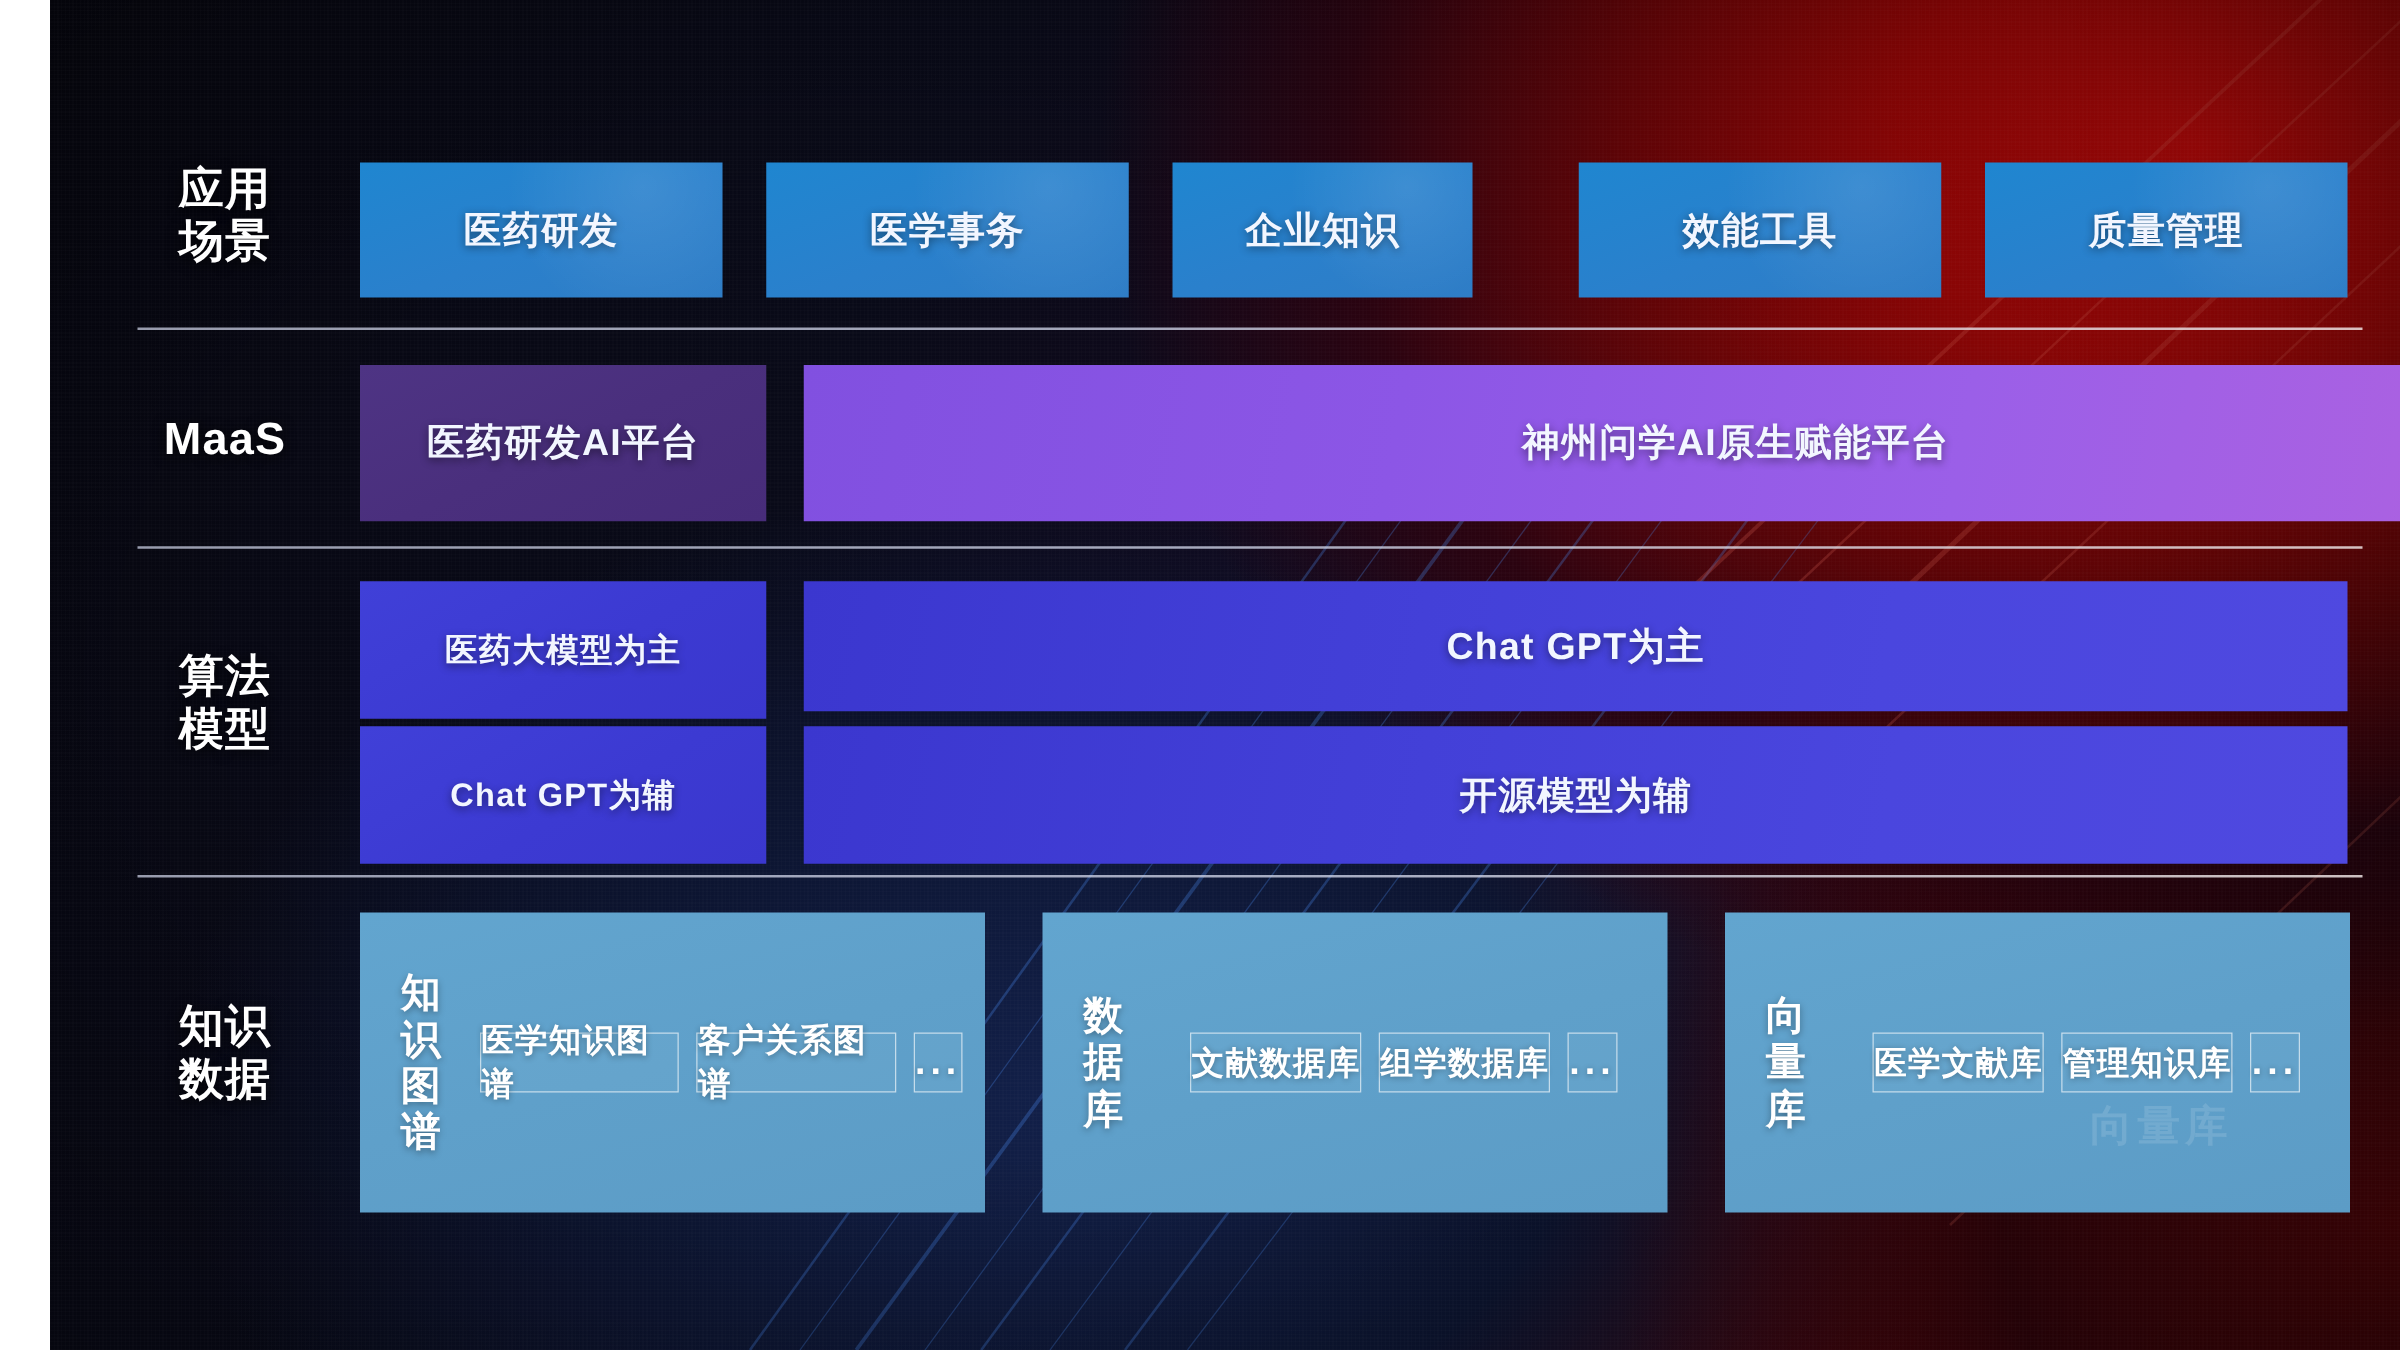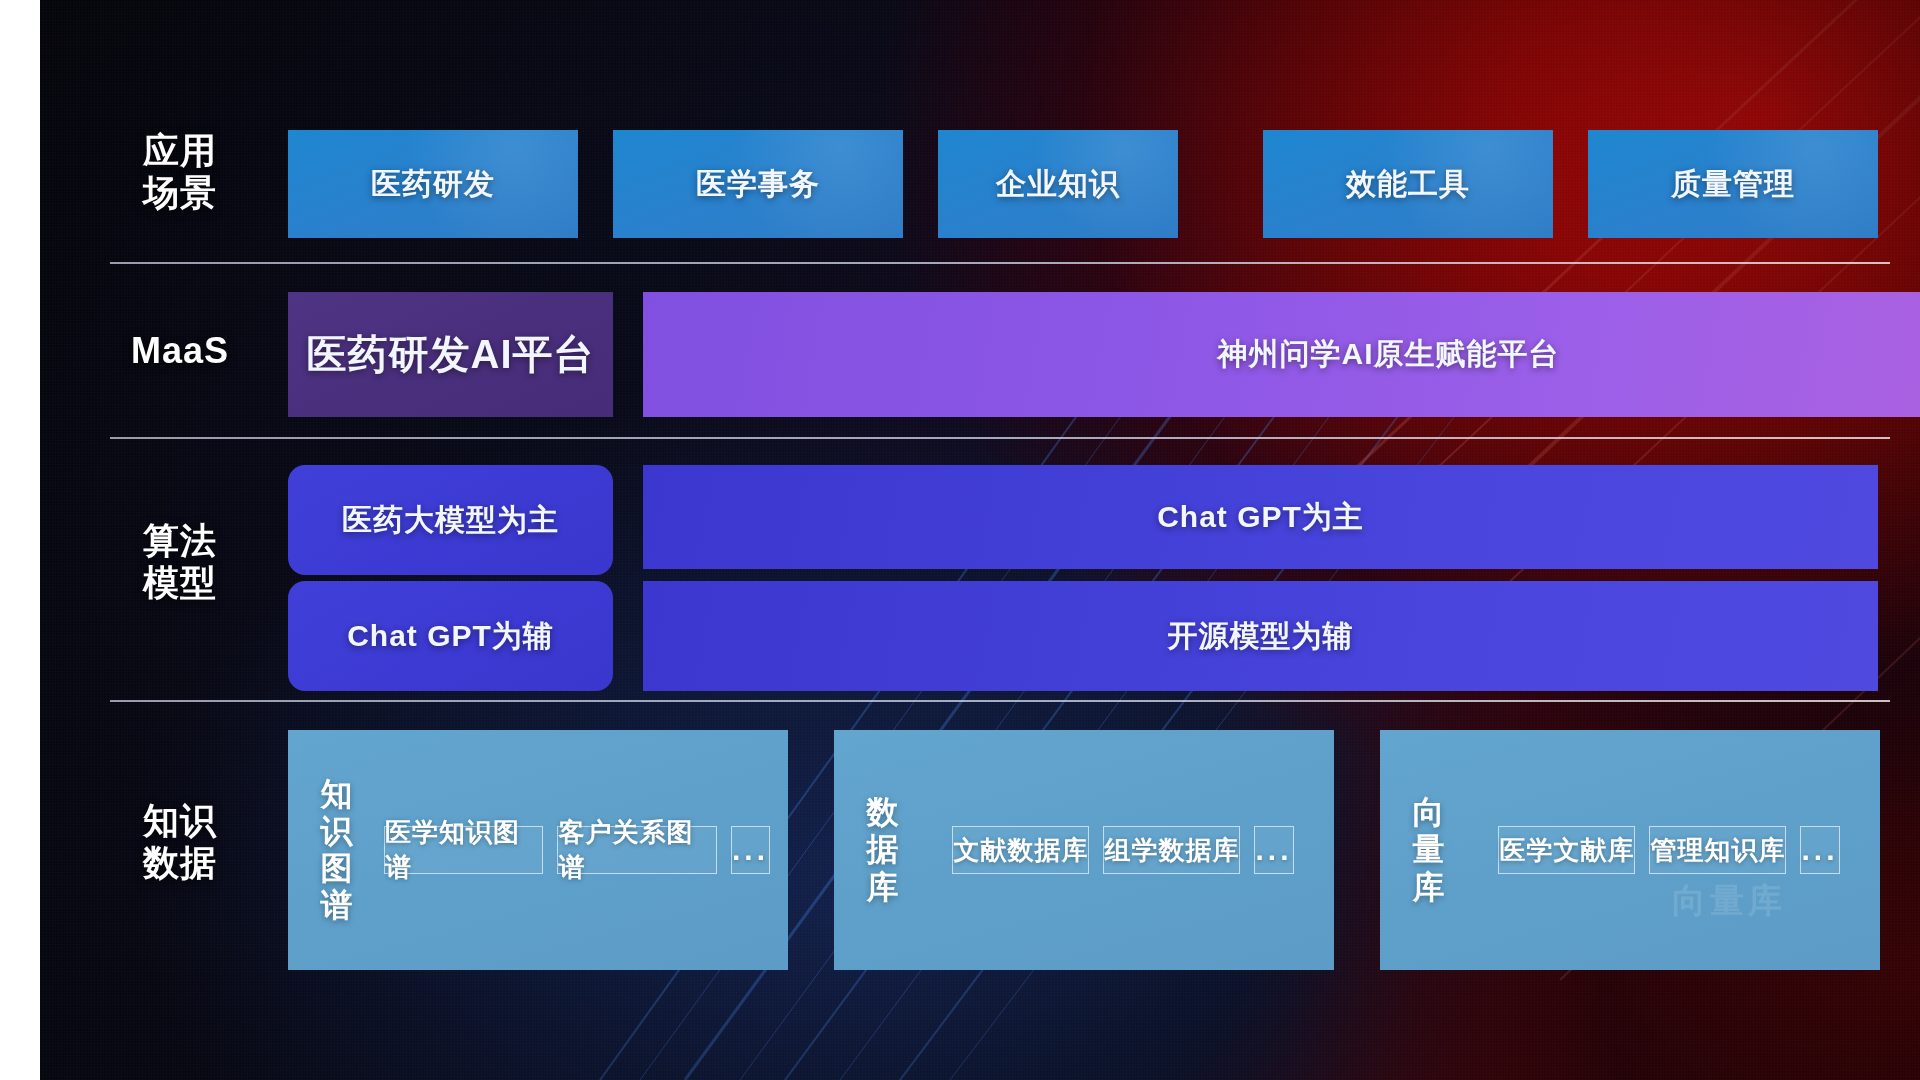--- a/index.html
+++ b/index.html
@@ -88,31 +88,31 @@
   }
   .app-box::after{
     content:""; position:absolute; inset:0;
     background:radial-gradient(circle at 78% 18%, rgba(255,255,255,.10) 0%, rgba(255,255,255,0) 45%);
     pointer-events:none;
   }
 
   
   .maas-left {
     background:linear-gradient(155deg,#4e3484 0%, #4a2f7d 50%, #472c79 100%);
-    font-size:40px; letter-spacing:1px;
+    font-size:30px; letter-spacing:1px;
   }
   .maas-main {
     background:linear-gradient(100deg,#8150e0 0%, #8c56e6 32%, #9b5fe8 62%, #a961e2 85%, #b45fd8 100%);
     font-size:30px; letter-spacing:1px;
   }
 
   
   .algo-left {
     background:linear-gradient(150deg,#4040d8 0%, #3c3ad2 55%, #3a37ce 100%);
-    font-size:30px; letter-spacing:1px;border-radius:17px;
+    font-size:26px; letter-spacing:1px;
   }
   .algo-main {
     background:linear-gradient(100deg,#3b37cf 0%, #4340d8 40%, #4a46de 70%, #4f49e0 100%);
     font-size:30px; letter-spacing:1px;
   }
 
   
   .kgroup {
     position:absolute;
     background:linear-gradient(165deg,#62a5cf 0%, #5fa0ca 50%, #5c9cc6 100%);

